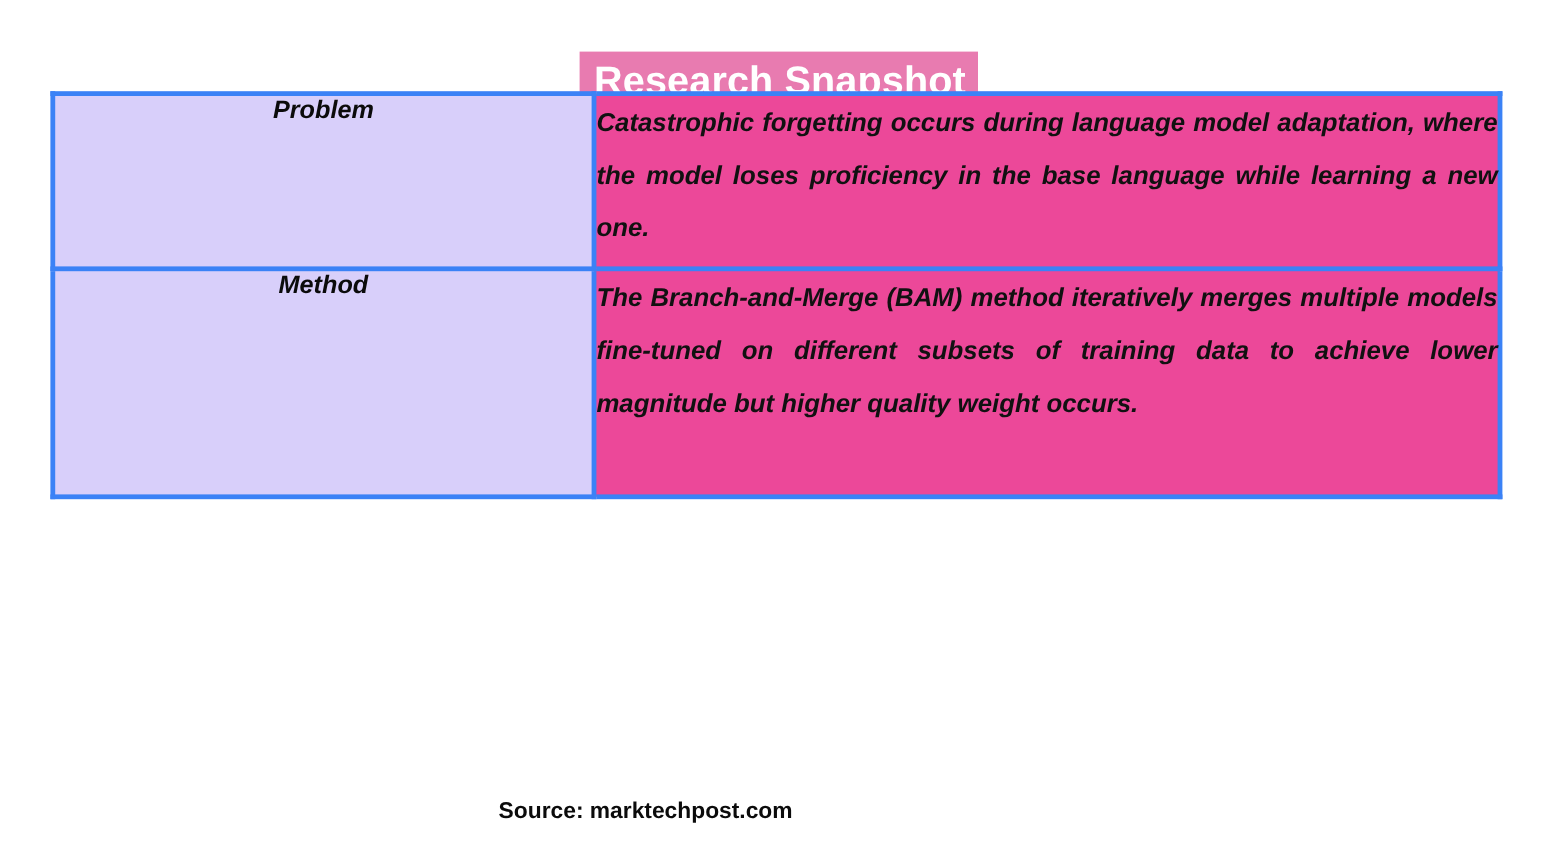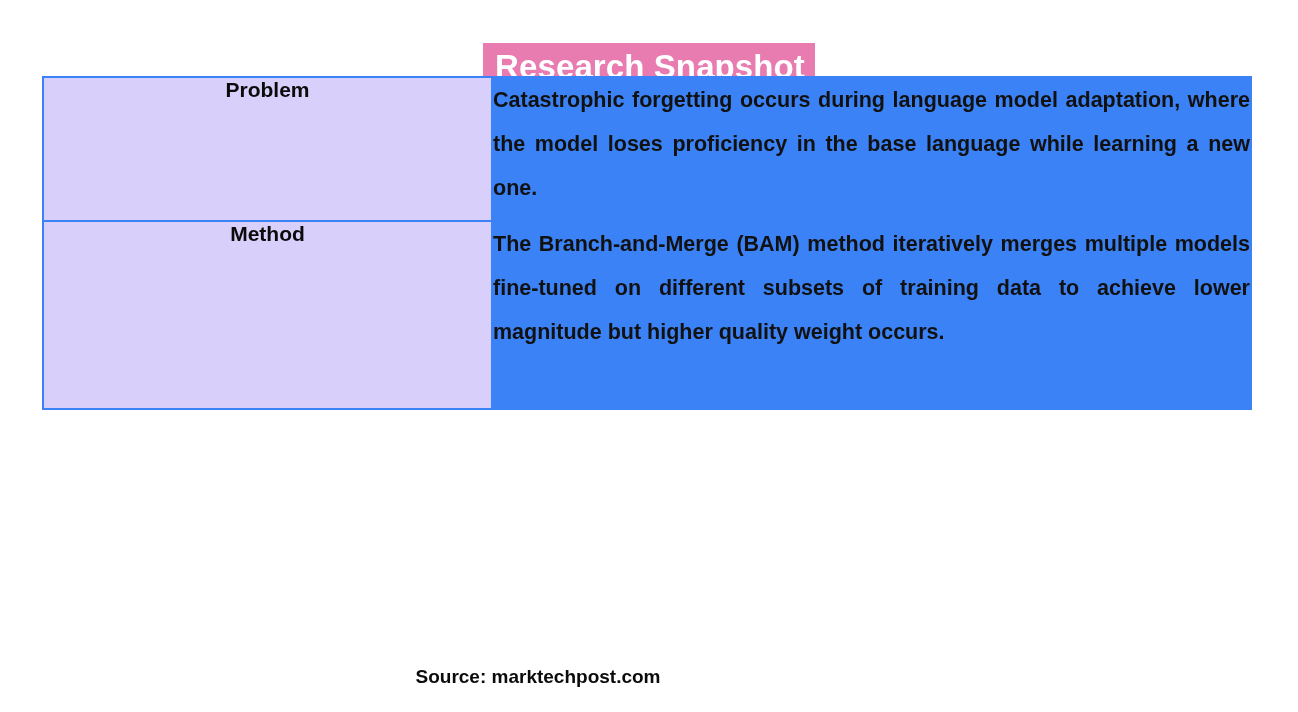--- a/index.html
+++ b/index.html
@@ -45,35 +45,36 @@
   
   .snapshot-table {
     position: absolute;
     left: 42px;
     top: 76px;
     width: 1210px;
     border-collapse: collapse;
     table-layout: fixed;
   }
   .snapshot-table td {
-    border: 2px solid #3b82f6;
+    border: 4px solid #3b82f6;
     vertical-align: top;
     padding: 0;
+    font-style: italic;
   }
   .label-cell {
     width: 447px;
     background: #d8cffa;
     text-align: center;
     font-size: 21px;
     font-weight: bold;
     color: #0b0b0b;
     padding: 22px 8px 20px 8px;
   }
   .body-cell {
-    background: #3b82f6;
+    background: #ec4899;
     text-align: justify;
     text-justify: inter-word;
     font-size: 21.5px;
     font-weight: bold;
     color: #111111;
     line-height: 44px;
     padding: 13px 14px 13px 14px;
     hyphens: none;
   }
   .body-cell .para {

